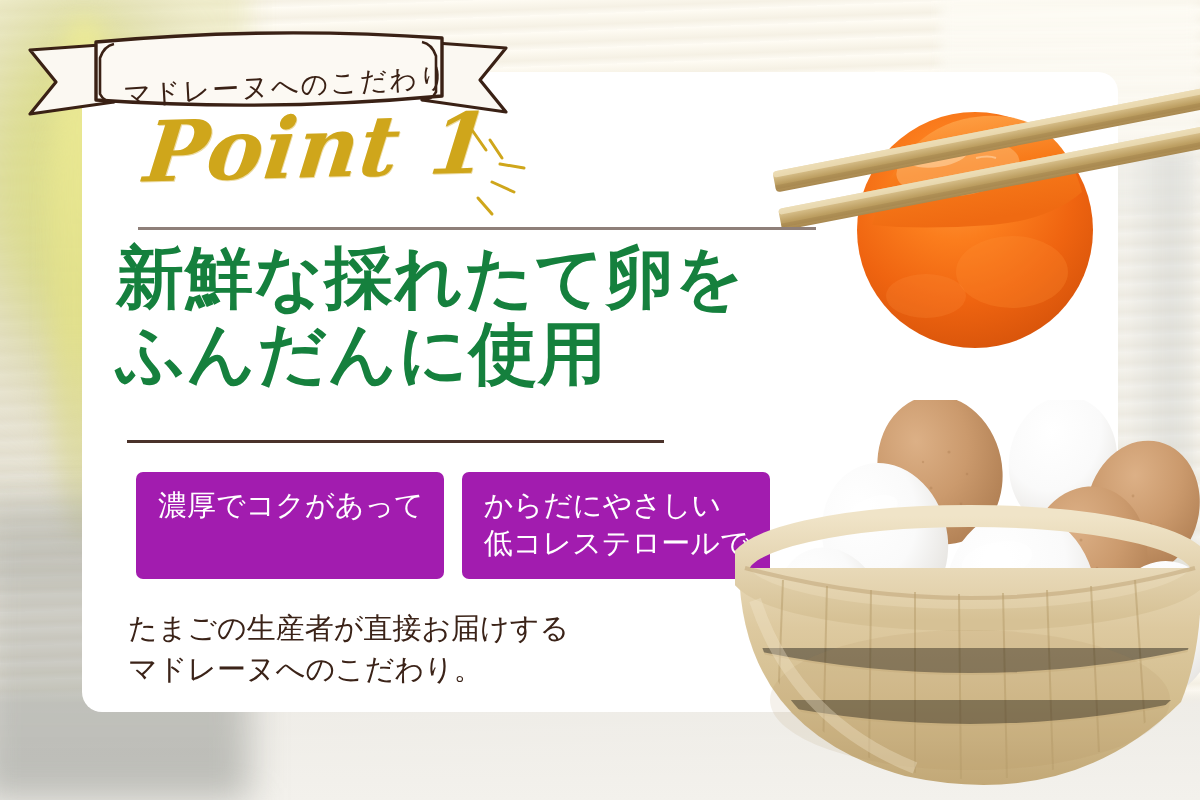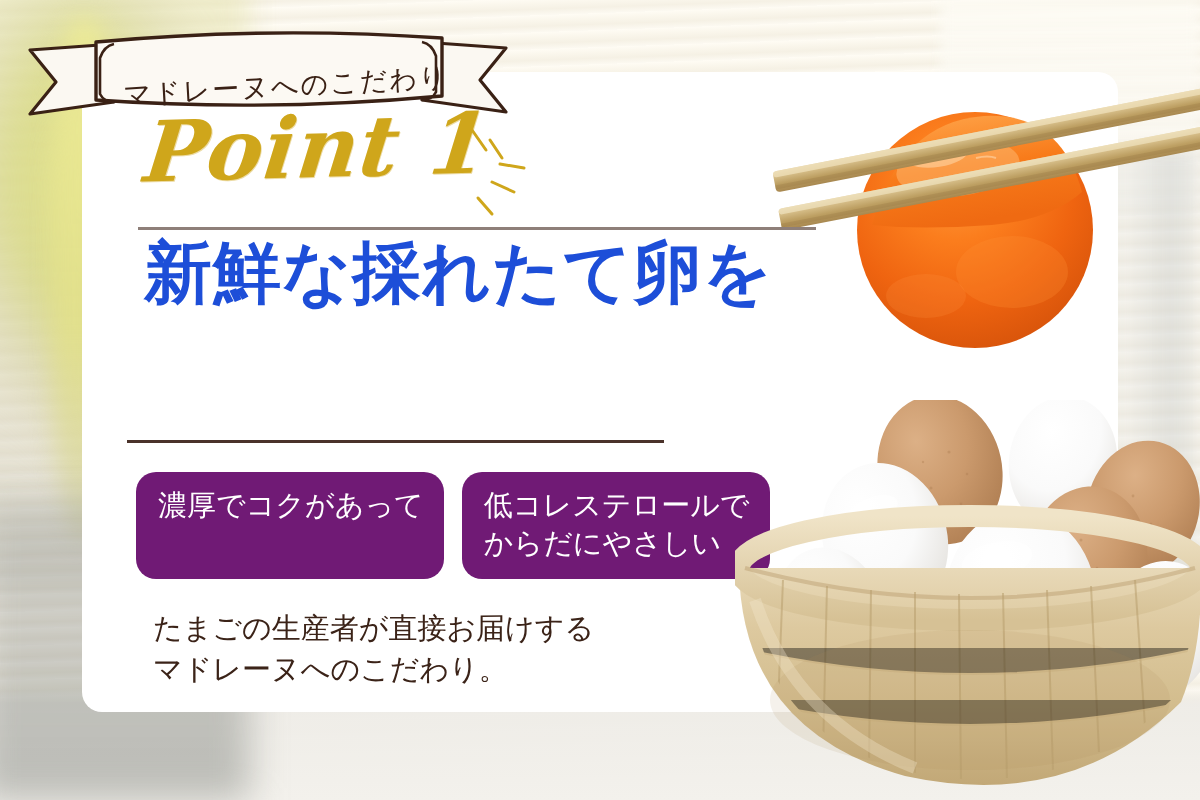--- a/index.html
+++ b/index.html
@@ -183,46 +183,46 @@
     top: 440px;
     width: 537px;
     height: 3px;
     background: #4a322a;
     z-index: 5;
   }
 
   
   .headline {
     position: absolute;
-    left: 144px;
+    left: 116px;
     top: 240px;
     z-index: 5;
-    font-family: Liberation Mono, monospace;
+    font-family: Liberation Serif, serif;
     font-weight: 700;
     font-size: 68px;
     line-height: 1.12;
-    color: #1d4ed8;
+    color: #15803d;
     letter-spacing: 1px;
     white-space: nowrap;
   }
   .headline .ln { display: block; }
 
   
   .badges {
     position: absolute;
     left: 136px;
     top: 472px;
     display: flex;
     gap: 18px;
     z-index: 5;
   }
   .badge {
-    background: #701a75;
+    background: #a21caf;
     color: #ffffff;
-    border-radius: 20px;
+    border-radius: 7px;
     padding: 14px 20px 16px 22px;
     font-family: "DejaVu Sans", "Liberation Sans", sans-serif;
     font-size: 29px;
     font-weight: 400;
     line-height: 1.32;
     letter-spacing: 0px;
     white-space: nowrap;
   }
   .badge .ln { display: block; }
 
@@ -233,21 +233,21 @@
     top: 608px;
     z-index: 5;
     font-family: "DejaVu Sans", "Liberation Sans", sans-serif;
     font-size: 29px;
     font-weight: 400;
     line-height: 1.42;
     color: #3b2318;
     letter-spacing: 0px;
     white-space: nowrap;
   }
-  .desc .ln { display: block; margin-left: 25px; }
+  .desc .ln { display: block; }
 
   
   .yolk-photo {
     position: absolute;
     left: 760px;
     top: 40px;
     width: 440px;
     height: 330px;
     z-index: 4;
   }
@@ -363,29 +363,30 @@
         </g>
       </svg>
     </div>
   </div>
 
   <div class="rule-top"></div>
   <div class="rule-bottom"></div>
 
   <div class="headline">
     <span class="ln">新鮮な採れたて卵を</span>
+    <span class="ln">ふんだんに使用</span>
   </div>
 
   <div class="badges">
     <div class="badge">
       <span class="ln">濃厚でコクがあって</span>
     </div>
     <div class="badge">
+      <span class="ln">からだにやさしい</span>
       <span class="ln">低コレステロールで</span>
-      <span class="ln">からだにやさしい</span>
     </div>
   </div>
 
   <div class="desc">
     <span class="ln">たまごの生産者が直接お届けする</span>
     <span class="ln">マドレーヌへのこだわり。</span>
   </div>
 
   <div class="bowl-photo">
     <svg viewBox="0 0 465 400" xmlns="http://www.w3.org/2000/svg">

